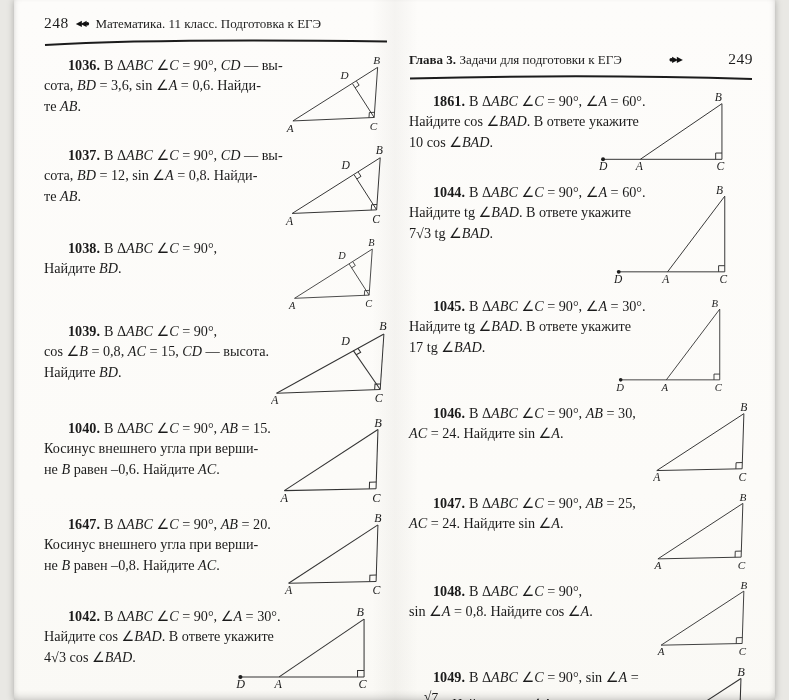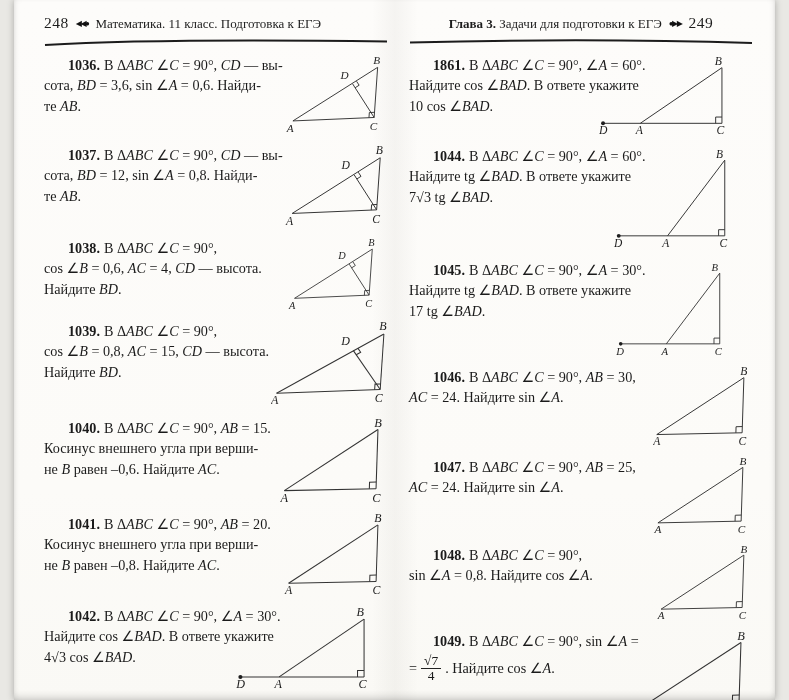--- a/index.html
+++ b/index.html
@@ -19,21 +19,21 @@
   }
   .spine{
     position:absolute;left:50%;top:0;width:46px;height:100%;transform:translateX(-50%);
     background:linear-gradient(90deg,rgba(0,0,0,0) 0%,rgba(110,105,95,.06) 50%,rgba(0,0,0,0) 100%);
   }
   .page{position:absolute;top:0;height:100%;box-sizing:border-box;}
   .page.left{left:0;width:380px;padding:14px 6px 0 30px;}
   .page.right{left:381px;width:380px;padding:14px 22px 0 14px;}
 
   .phead{display:flex;align-items:baseline;gap:7px;height:22px;color:#1d1d1d;}
-  .phead.hr{justify-content:center;}
+  .phead.hr{justify-content:space-between;margin-top:36px;}
   .pno{font-size:15.5px;letter-spacing:.5px;}
   .hicon{font-size:8px;letter-spacing:-1.5px;position:relative;top:-2px;color:#111;}
   .htitle{font-size:13px;white-space:nowrap;}
   .htitle b{font-weight:bold;}
   .rule{display:block;margin:1px 0 9px 0;}
   .rule path{stroke:#1c1c1c;stroke-width:2;fill:none;}
 
   .problem{display:flex;align-items:flex-start;margin-bottom:6px;}
   .ptext{font-size:14.2px;line-height:20.4px;color:#1b1b1b;width:242px;}
   .page.right .ptext{width:250px;}
@@ -111,21 +111,20 @@
           <text x="101" y="10">B</text>
           <text x="97" y="87">C</text>
           <text x="63" y="27">D</text>
         </svg>
       </div>
     </div>
 
     <div class="problem">
       <div class="ptext">
         <div class="line ind"><b class="pnum">1038.</b><span>В Δ<i>ABC</i> ∠<i>C</i> = 90°,</span></div>
-        <div class="line">cos ∠<i>B</i> = 0,6, <i>AC</i> = 4, <i>CD</i> — высота.</div>
         <div class="line">Найдите <i>BD</i>.</div>
       </div>
       <div class="pfig">
         <svg class="fig" width="94" height="73" viewBox="0 0 118 92">
           <g>
             <line x1="8" y1="76" x2="106" y2="14"></line>
               <line x1="106" y1="14" x2="102" y2="72"></line>
               <line x1="8" y1="76" x2="102" y2="72"></line>
               <line x1="102" y1="72" x2="77" y2="33"></line>
             <polyline points="81.6,30.1 84.6,34.7 80,37.6"></polyline>
@@ -179,21 +178,21 @@
           </g>
           <text x="0" y="88">A</text>
           <text x="98" y="9">B</text>
           <text x="96" y="88">C</text>
         </svg>
       </div>
     </div>
 
     <div class="problem">
       <div class="ptext">
-        <div class="line ind"><b class="pnum">1041.</b><span>В Δ<i>ABC</i> ∠<i>C</i> = 90°, <i>AB</i> = 20.</span></div>
+        <div class="line ind"><b class="pnum">1647.</b><span>В Δ<i>ABC</i> ∠<i>C</i> = 90°, <i>AB</i> = 20.</span></div>
         <div class="line">Косинус внешнего угла при верши-</div>
         <div class="line">не <i>B</i> равен –0,8. Найдите <i>AC</i>.</div>
       </div>
       <div class="pfig">
         <svg class="fig" width="104" height="82" viewBox="0 0 112 90">
           <g>
             <line x1="4" y1="76" x2="102" y2="12"></line>
               <line x1="102" y1="12" x2="100" y2="74"></line>
               <line x1="4" y1="76" x2="100" y2="74"></line>
             <polyline points="100.2,67 93.2,67.2 93,74.1"></polyline>

